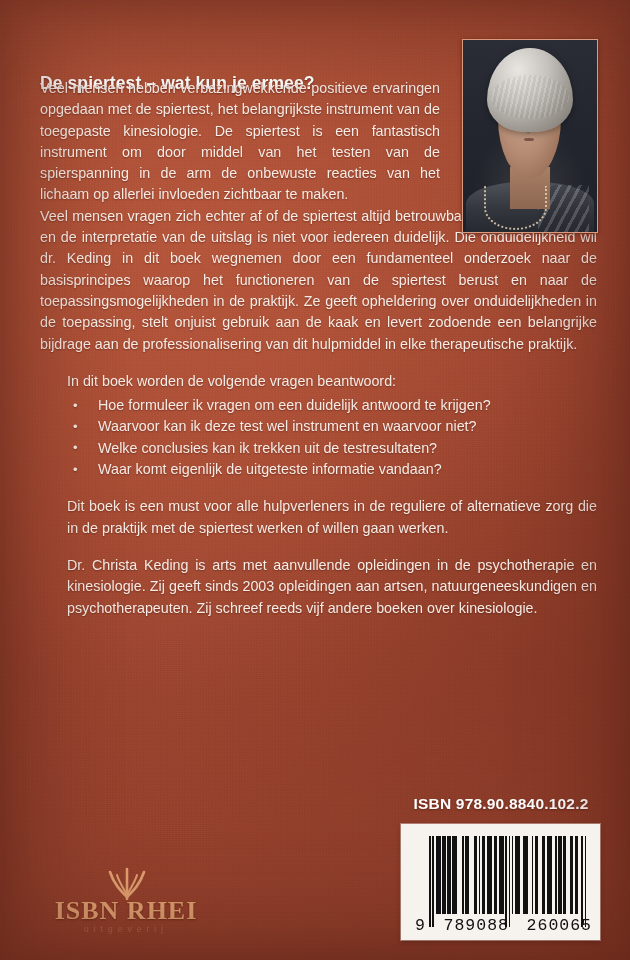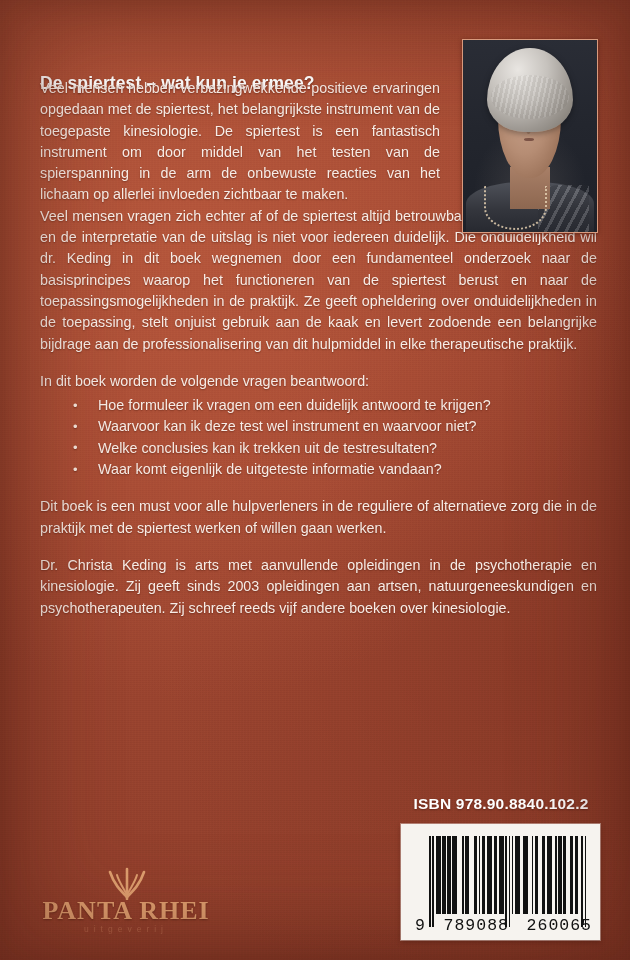--- a/index.html
+++ b/index.html
@@ -198,21 +198,21 @@
     line-height: 21.3px;
     color: #f7ece6;
     text-align: justify;
     text-shadow: 0 1px 1.5px rgba(70, 22, 12, 0.45);
     margin: 0;
   }
   
   .para.intro {
     width: 400px;
   }
-  .para.spaced { margin-top: 16px; }
+  .para.spaced { margin-top: 16px; margin-left: 27px; }
   .para.italic { }
 
   .q-list {
     list-style: none;
     margin: 3px 0 0 0;
     padding: 0;
   }
   .q-list li {
     position: relative;
     padding-left: 58px;
@@ -472,17 +472,17 @@
   <div class="logo">
     <svg class="logo-plume" viewBox="0 0 46 34">
       <g fill="none" stroke="#e0a070" stroke-width="2.6" stroke-linecap="round">
         <path d="M23 33 C23 22, 23 12, 23 3"></path>
         <path d="M23 31 C16 24, 10 18, 6 6"></path>
         <path d="M23 31 C30 24, 36 18, 40 6"></path>
         <path d="M23 29 C19 21, 15 16, 13 9" stroke-width="2"></path>
         <path d="M23 29 C27 21, 31 16, 33 9" stroke-width="2"></path>
       </g>
     </svg>
-    <div class="logo-word">PANTA RHEI</div>
+    <div class="logo-word">ISBN RHEI</div>
     <div class="logo-sub">uitgeverij</div>
   </div>
 
 </div>
 
 </body></html>

